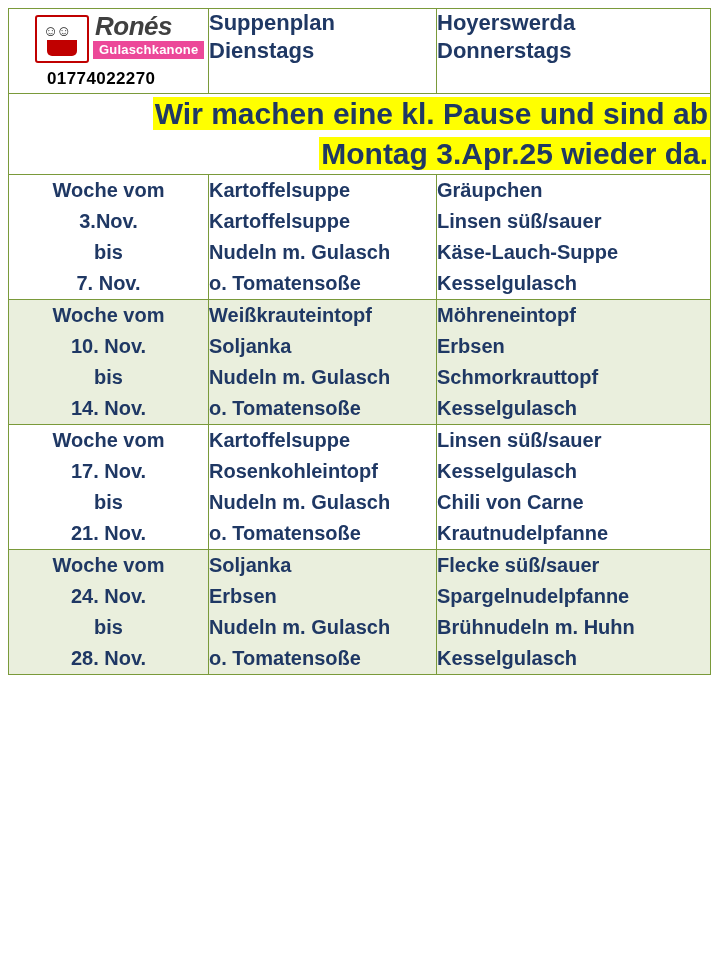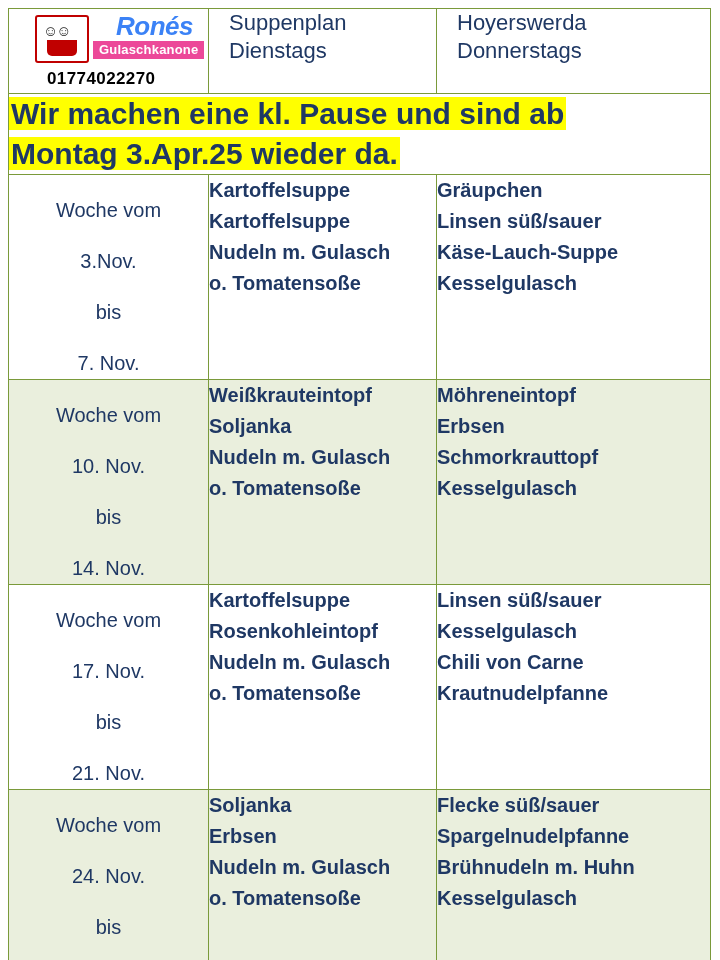--- a/index.html
+++ b/index.html
@@ -73,27 +73,26 @@
     top: 6px;
     font-size: 15px;
     line-height: 15px;
     color: #1a1a1a;
     letter-spacing: -2px;
   }
   .logo-word {
     position: absolute;
     left: 86px;
     top: 4px;
-    color: #3b82f6;
+    color: #404040;
     font-weight: bold;
     font-style: italic;
     font-size: 26px;
     line-height: 26px;
     letter-spacing: -0.5px;
-    margin-left: 21px;
   }
   .logo-sub {
     position: absolute;
     left: 84px;
     top: 32px;
     background: #ec4899;
     color: #ffffff;
     font-weight: bold;
     font-size: 13px;
     line-height: 15px;
@@ -107,30 +106,29 @@
     color: #000000;
     font-size: 17px;
     font-weight: bold;
     letter-spacing: 0.4px;
   }
   .hdr-text-cell {
     padding: 10px 8px 6px 12px;
   }
   .hdr-line {
     font-size: 22px;
-    font-weight: normal;
+    font-weight: bold;
     color: #1F3864;
     line-height: 28px;
-    margin-left: 20px;
   }
 
   
   .notice-cell {
     padding: 6px 4px 10px 4px;
-    text-align: left;
+    text-align: right;
     border-top: 1px solid #7A9A3A;
   }
   .notice-line {
     display: block;
     font-size: 30px;
     font-weight: bold;
     line-height: 40px;
     color: #1F3864;
   }
   .notice-line span.hl {
@@ -138,24 +136,23 @@
     padding: 0 2px;
   }
 
   
   .week-cell {
     text-align: center;
     padding: 14px 6px 14px 6px;
   }
   .week-line {
     font-size: 20px;
-    font-weight: normal;
+    font-weight: bold;
     line-height: 31px;
     color: #1F3864;
-    margin-top: 20px;
   }
   .dishes-cell {
     padding: 14px 4px 14px 10px;
   }
   .dish-line {
     font-size: 20px;
     font-weight: bold;
     line-height: 31px;
     color: #1F3864;
     white-space: nowrap;

